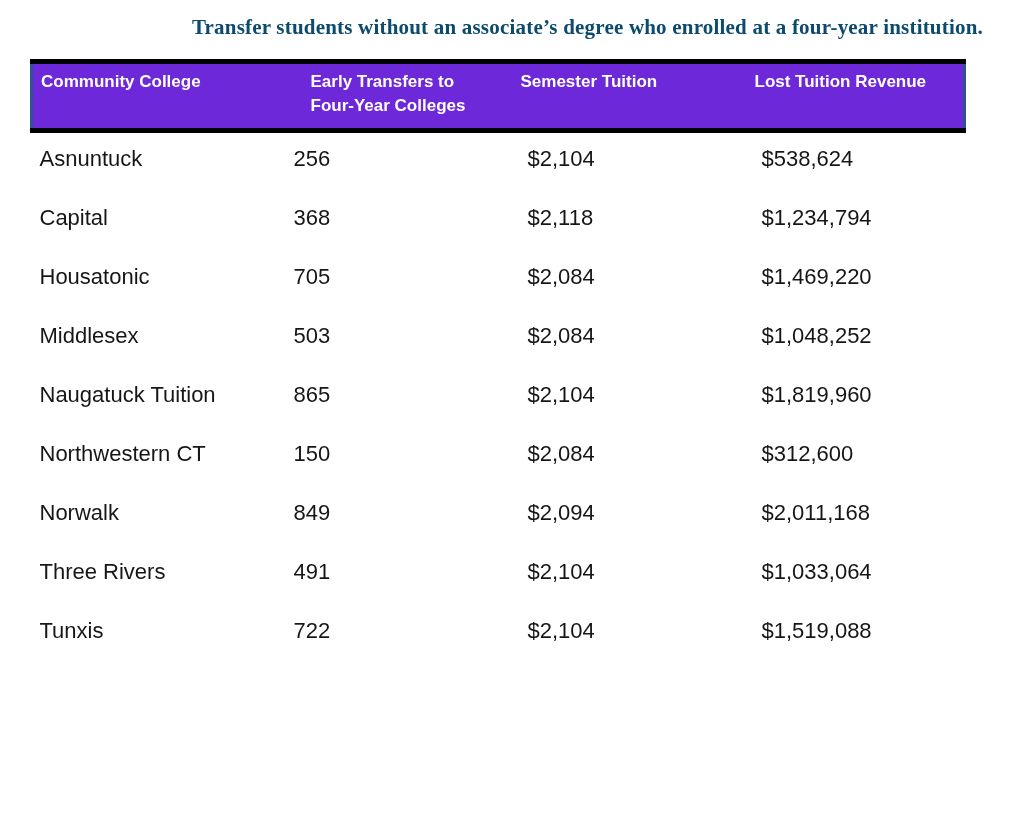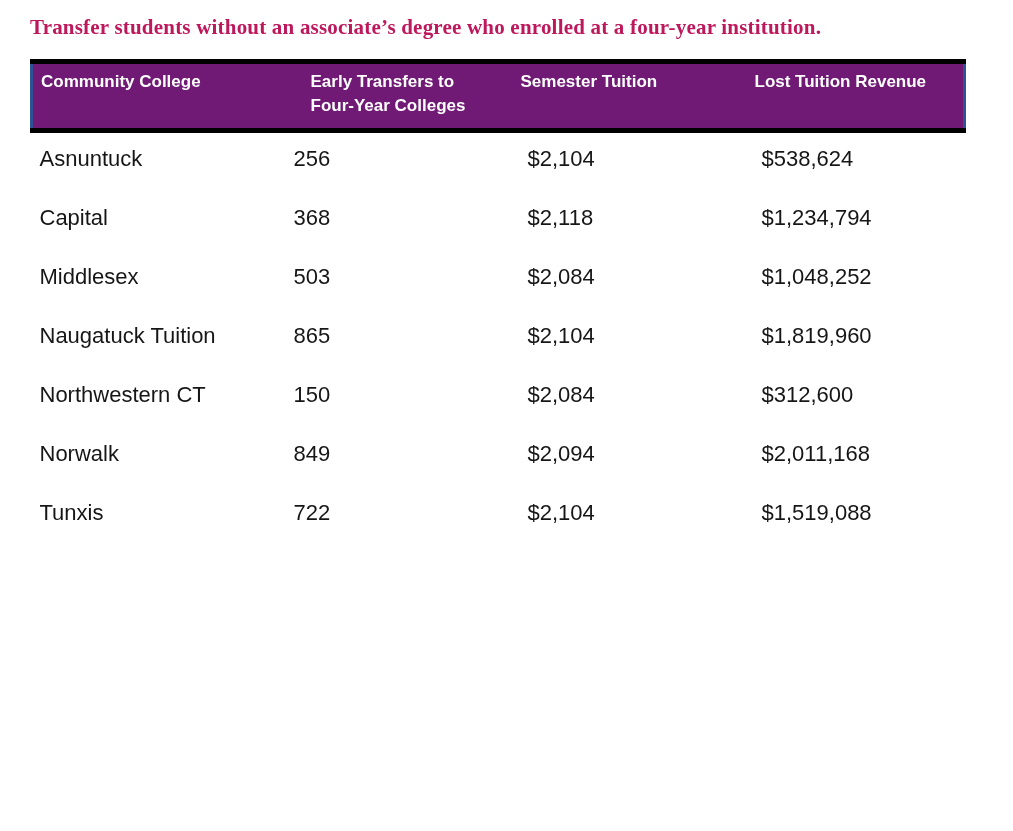--- a/index.html
+++ b/index.html
@@ -8,35 +8,36 @@
     font-family:"Liberation Sans",sans-serif;
     -webkit-font-smoothing:antialiased;
   }
   .page{position:relative;width:1013px;height:831px;}
   .title{
     margin:14px 30px 18px 30px;
     font-family:"Liberation Serif",serif;
     font-weight:bold;
     font-size:21px;
     line-height:27px;
-    color:#be185d;
+    color:#0c4a6e;
     letter-spacing:.2px;
+    text-align:right;
   }
   table.data-table{
     border-collapse:collapse;
     table-layout:fixed;
     width:933px;
     margin-left:30px;
   }
   col.c1{width:247px;}
   col.c2{width:234px;}
   col.c3{width:234px;}
   col.c4{width:218px;}
   thead th{
-    background:#701a75;
+    background:#6d28d9;
     color:#ffffff;
     font-size:17px;
     font-weight:bold;
     text-align:left;
     vertical-align:top;
     line-height:24px;
     padding:6px 6px 10px 8px;
     border-top:5px solid #000;
     border-bottom:5px solid #000;
   }
@@ -81,20 +82,26 @@
         <td class="num">$2,104</td>
         <td class="num">$538,624</td>
       </tr>
       <tr>
         <td>Capital</td>
         <td class="num">368</td>
         <td class="num">$2,118</td>
         <td class="num">$1,234,794</td>
       </tr>
       <tr>
+        <td>Housatonic</td>
+        <td class="num">705</td>
+        <td class="num">$2,084</td>
+        <td class="num">$1,469,220</td>
+      </tr>
+      <tr>
         <td>Middlesex</td>
         <td class="num">503</td>
         <td class="num">$2,084</td>
         <td class="num">$1,048,252</td>
       </tr>
       <tr>
         <td>Naugatuck Tuition</td>
         <td class="num">865</td>
         <td class="num">$2,104</td>
         <td class="num">$1,819,960</td>
@@ -105,20 +112,26 @@
         <td class="num">$2,084</td>
         <td class="num">$312,600</td>
       </tr>
       <tr>
         <td>Norwalk</td>
         <td class="num">849</td>
         <td class="num">$2,094</td>
         <td class="num">$2,011,168</td>
       </tr>
       <tr>
+        <td>Three Rivers</td>
+        <td class="num">491</td>
+        <td class="num">$2,104</td>
+        <td class="num">$1,033,064</td>
+      </tr>
+      <tr>
         <td>Tunxis</td>
         <td class="num">722</td>
         <td class="num">$2,104</td>
         <td class="num">$1,519,088</td>
       </tr>
 
     </tbody>
   </table>
 
 </div>

